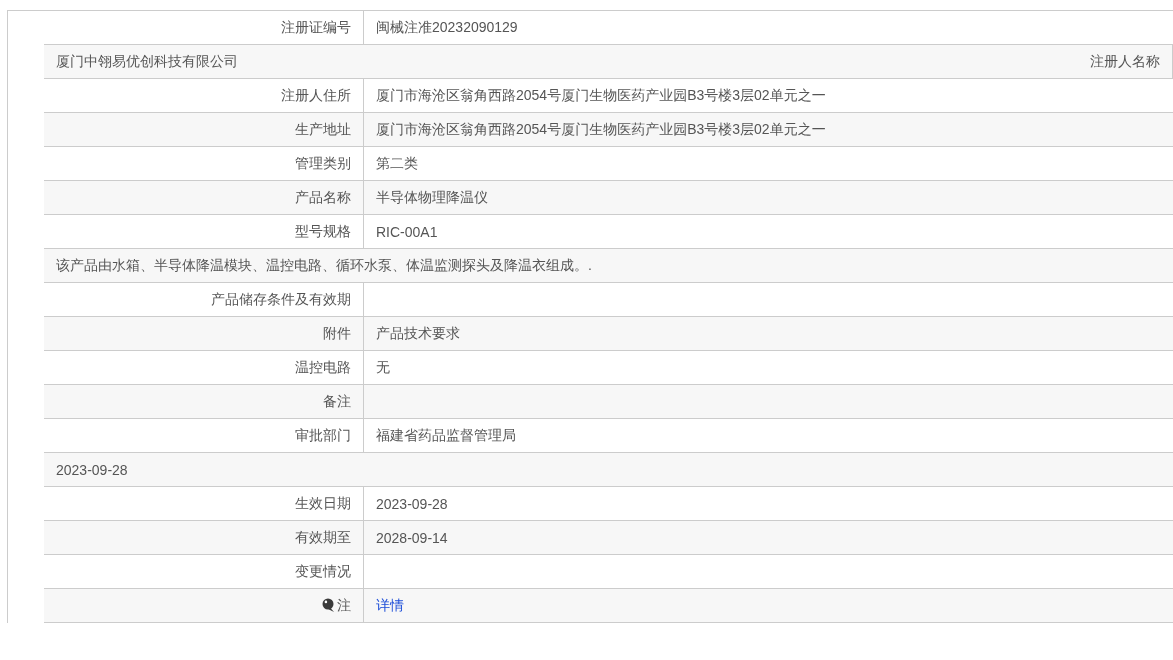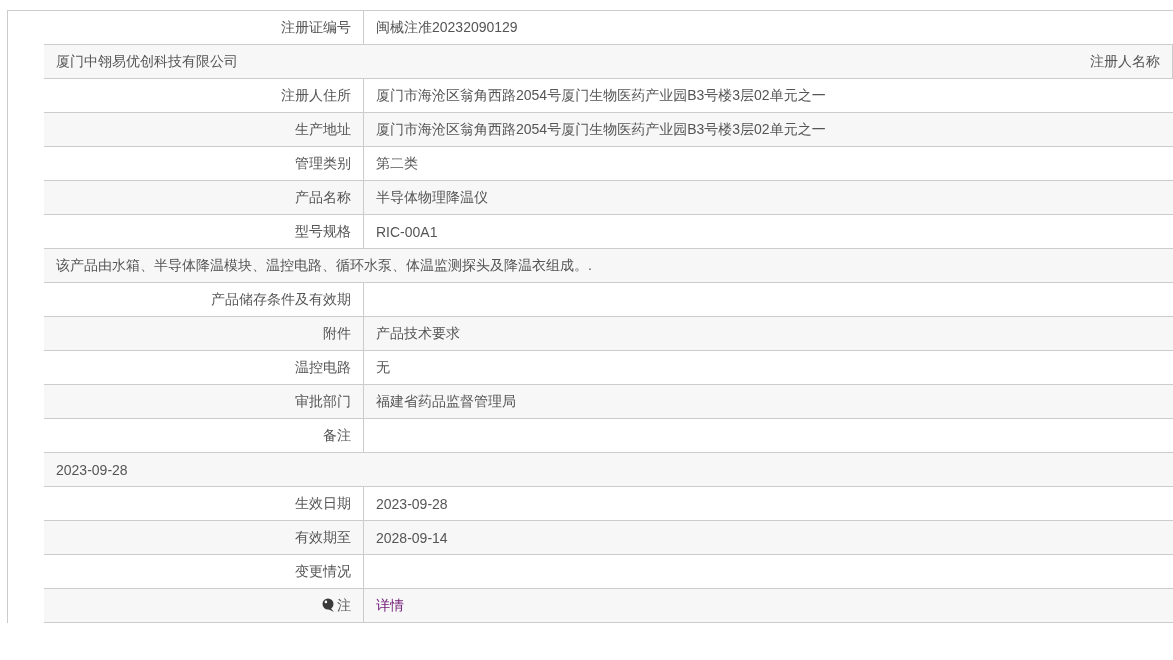--- a/index.html
+++ b/index.html
@@ -45,21 +45,21 @@
     flex: 0 0 320px;
     justify-content: flex-end;
     padding-right: 12px;
     border-right: 1px solid #cccccc;
   }
   .cell.value {
     flex: 1 1 auto;
     padding-left: 12px;
   }
   .cell.value a {
-    color: #701a75;
+    color: #1d4ed8;
     text-decoration: none;
     cursor: pointer;
   }
   .note-icon {
     display: inline-flex;
     align-items: center;
     margin-right: 2px;
     line-height: 0;
   }
 </style>
@@ -117,27 +117,27 @@
     <div class="cell label">附件</div>
     <div class="cell value">产品技术要求</div>
   </div>
 
   <div class="row">
     <div class="cell label">温控电路</div>
     <div class="cell value">无</div>
   </div>
 
   <div class="row">
-    <div class="cell label">审批部门</div>
-    <div class="cell value">福建省药品监督管理局</div>
+    <div class="cell label">备注</div>
+    <div class="cell value"></div>
   </div>
 
   <div class="row">
-    <div class="cell label">备注</div>
-    <div class="cell value"></div>
+    <div class="cell label">审批部门</div>
+    <div class="cell value">福建省药品监督管理局</div>
   </div>
 
   <div class="row">
     <div class="cell value">2023-09-28</div>
   </div>
 
   <div class="row">
     <div class="cell label">生效日期</div>
     <div class="cell value">2023-09-28</div>
   </div>

